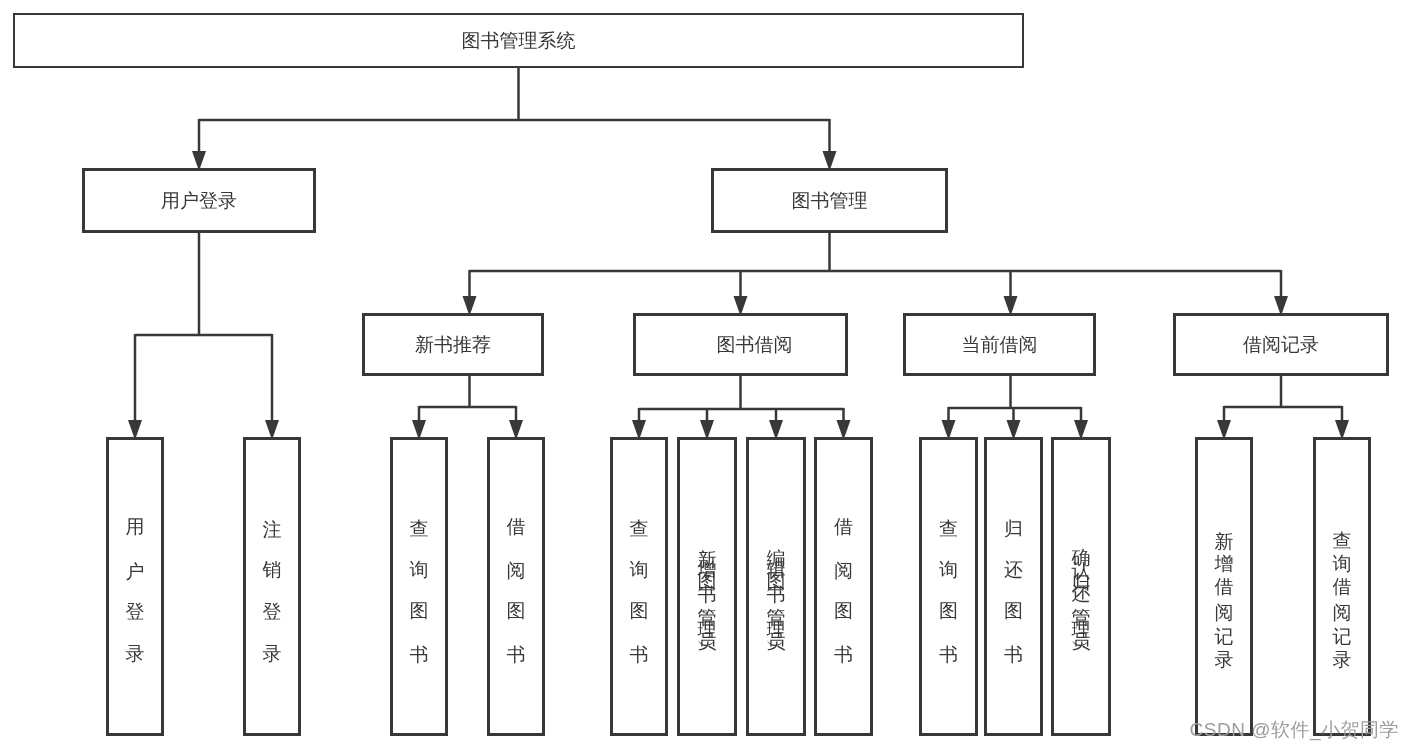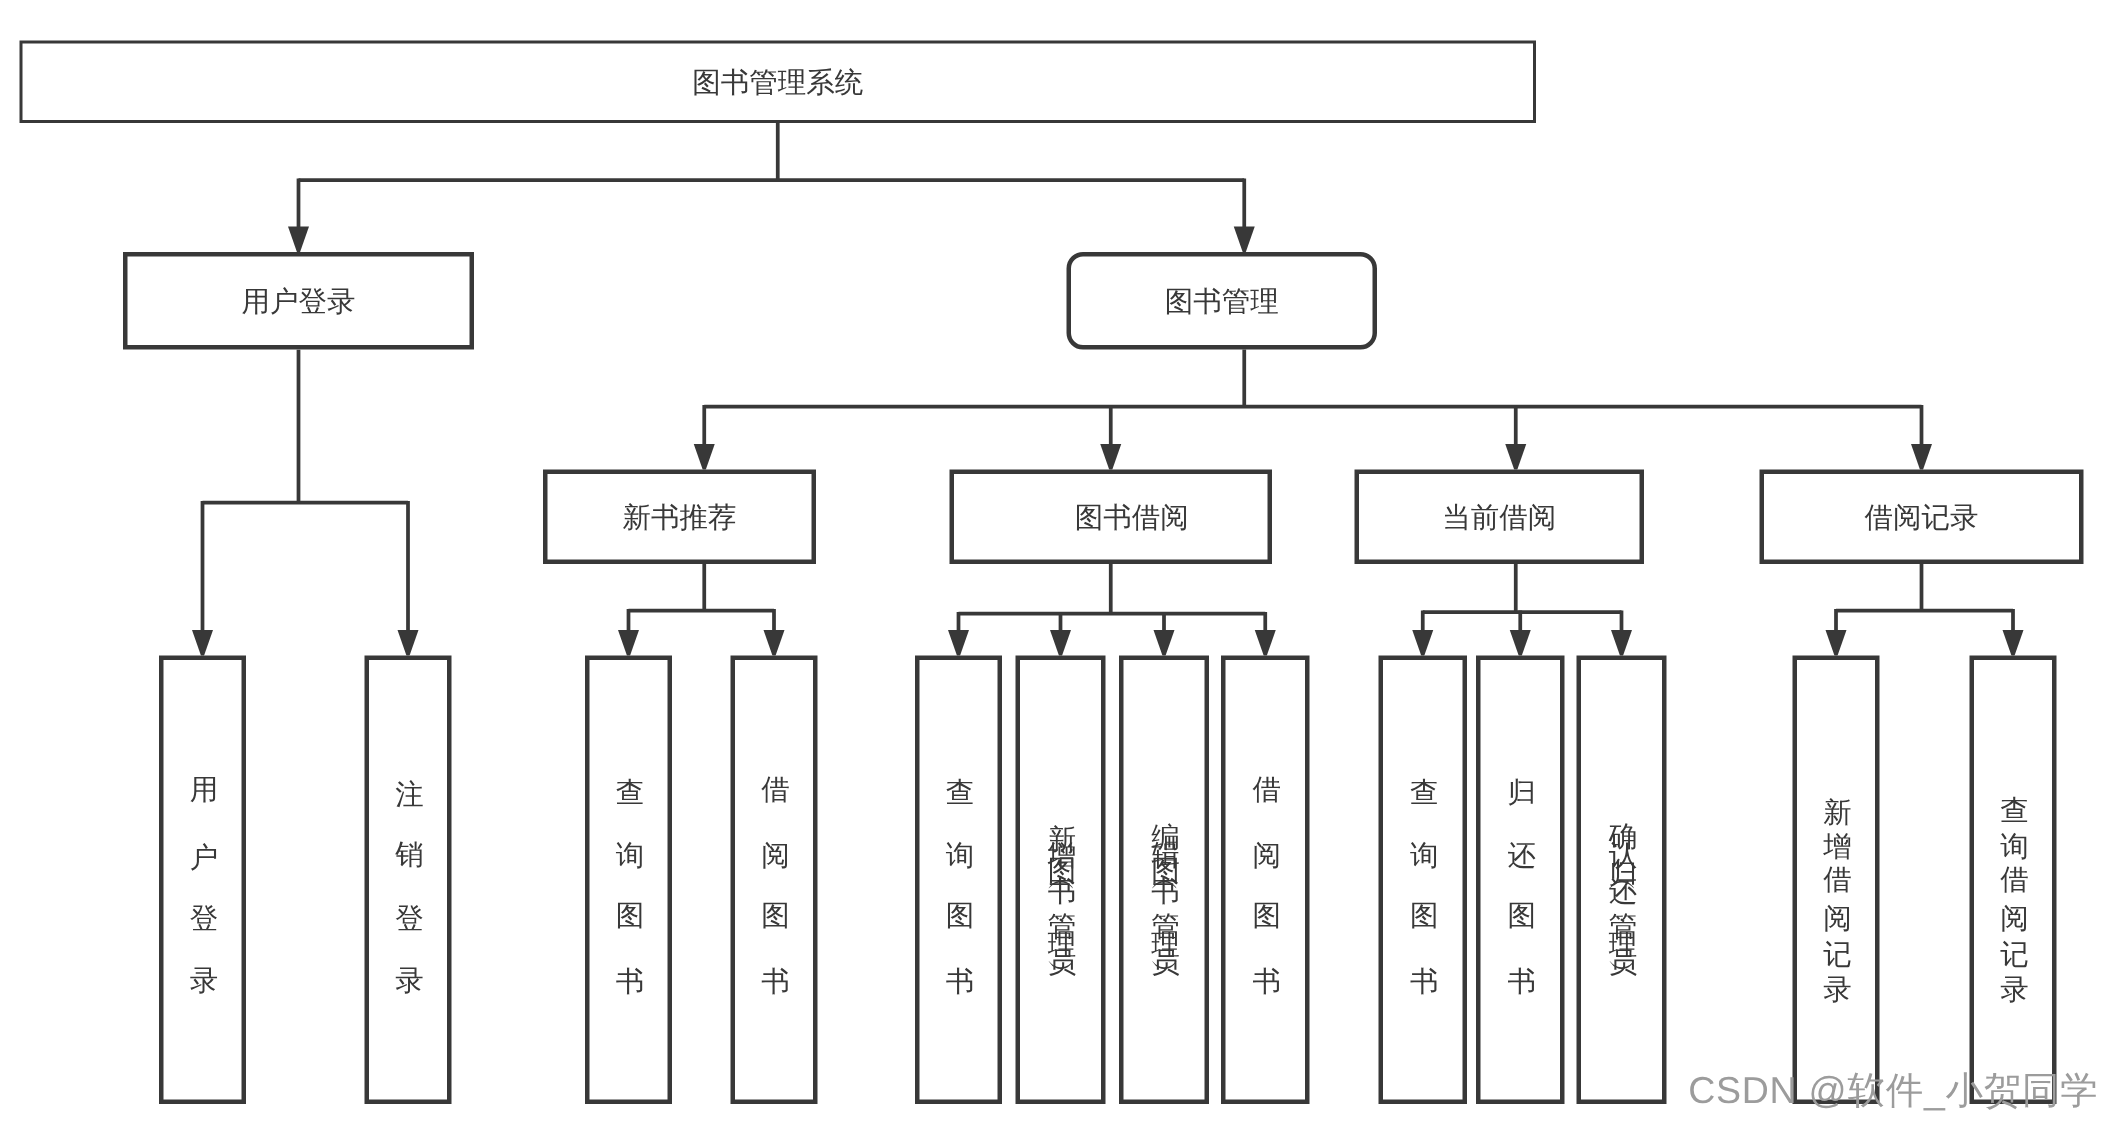--- a/index.html
+++ b/index.html
@@ -50,21 +50,21 @@
   .node.v {
     writing-mode: vertical-rl;
     text-orientation: upright;
   }
   .watermark {
     position: absolute;
     right: 6px;
     bottom: 4px;
     z-index: 3;
     color: var(--wm, #9c9c9c);
-    font-size: 25px;
+    font-size: 19px;
     letter-spacing: 0.5px;
     font-family: "Liberation Sans", sans-serif;
   }
 </style>
 </head>
 <body>
 
 <div id="canvas" style="--line: #383838; --text: #383838; --boxfill: #ffffff; --bg: #ffffff; --wm: #9c9c9c;">
   <svg id="edges" xmlns="http://www.w3.org/2000/svg">
       <polyline points="518.5,68 518.5,120"></polyline>
@@ -114,27 +114,27 @@
       <polyline points="1081,407 1081,422"></polyline>
       <polygon points="1074,420 1088,420 1081,440"></polygon>
       <polyline points="1281,376 1281,407"></polyline>
       <polyline points="1224,407 1342,407"></polyline>
       <polyline points="1224,406 1224,422"></polyline>
       <polygon points="1217,420 1231,420 1224,440"></polygon>
       <polyline points="1342,406 1342,422"></polyline>
       <polygon points="1335,420 1349,420 1342,440"></polygon>
     </svg>
   <div class="watermark">CSDN @软件_小贺同学</div>
-<div class="node h root" style="left: 13px; top: 13px; width: 1011px; height: 55px; margin-top: 14px;">
+<div class="node h root" style="left: 13px; top: 13px; width: 1011px; height: 55px;">
       <span>图书管理系统</span>
     </div>
     <div class="node h" style="left: 82px; top: 168px; width: 234px; height: 65px;">
       <span>用户登录</span>
     </div>
-    <div class="node h" style="left: 711px; top: 168px; width: 207px; height: 65px; border-radius: 11px;">
+    <div class="node h" style="left: 711px; top: 168px; width: 237px; height: 65px;">
       <span>图书管理</span>
     </div>
     <div class="node h" style="left: 362px; top: 313px; width: 182px; height: 63px;">
       <span>新书推荐</span>
     </div>
     <div class="node h" style="left: 633px; top: 313px; width: 215px; height: 63px; padding-left: 28px;">
       <span>图书借阅</span>
     </div>
     <div class="node h" style="left: 903px; top: 313px; width: 193px; height: 63px;">
       <span>当前借阅</span>

